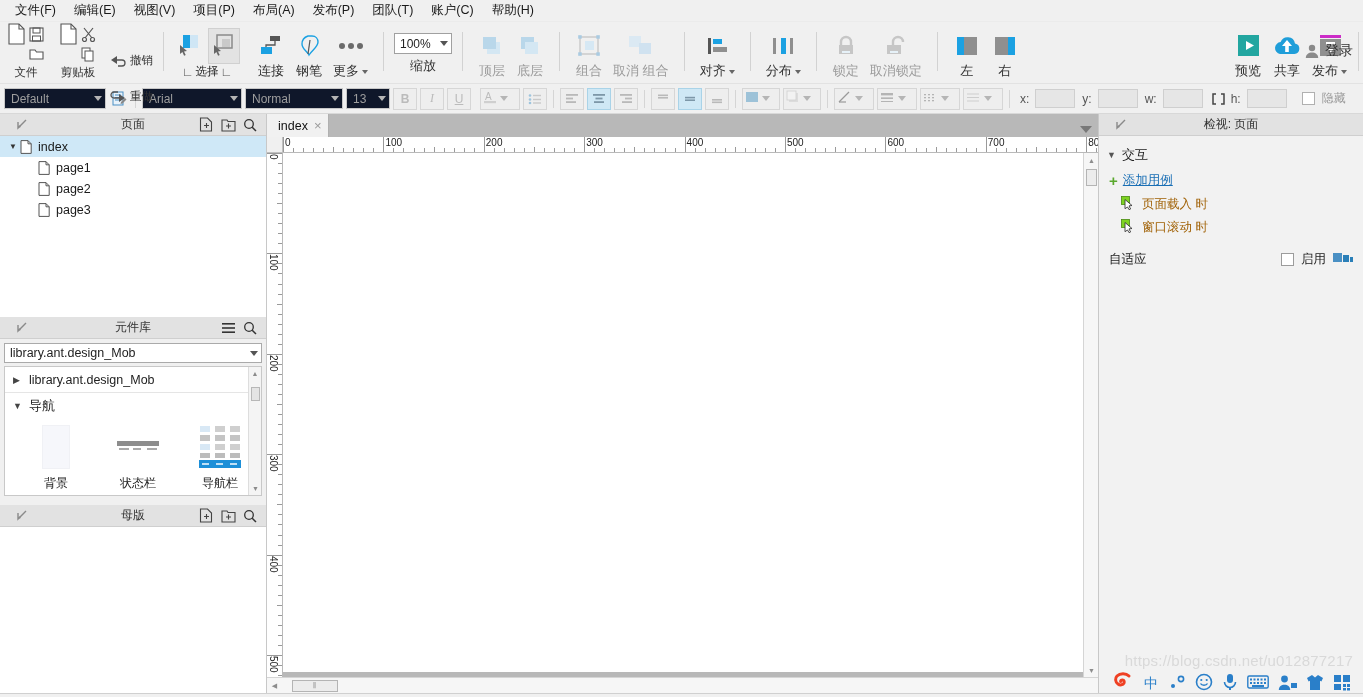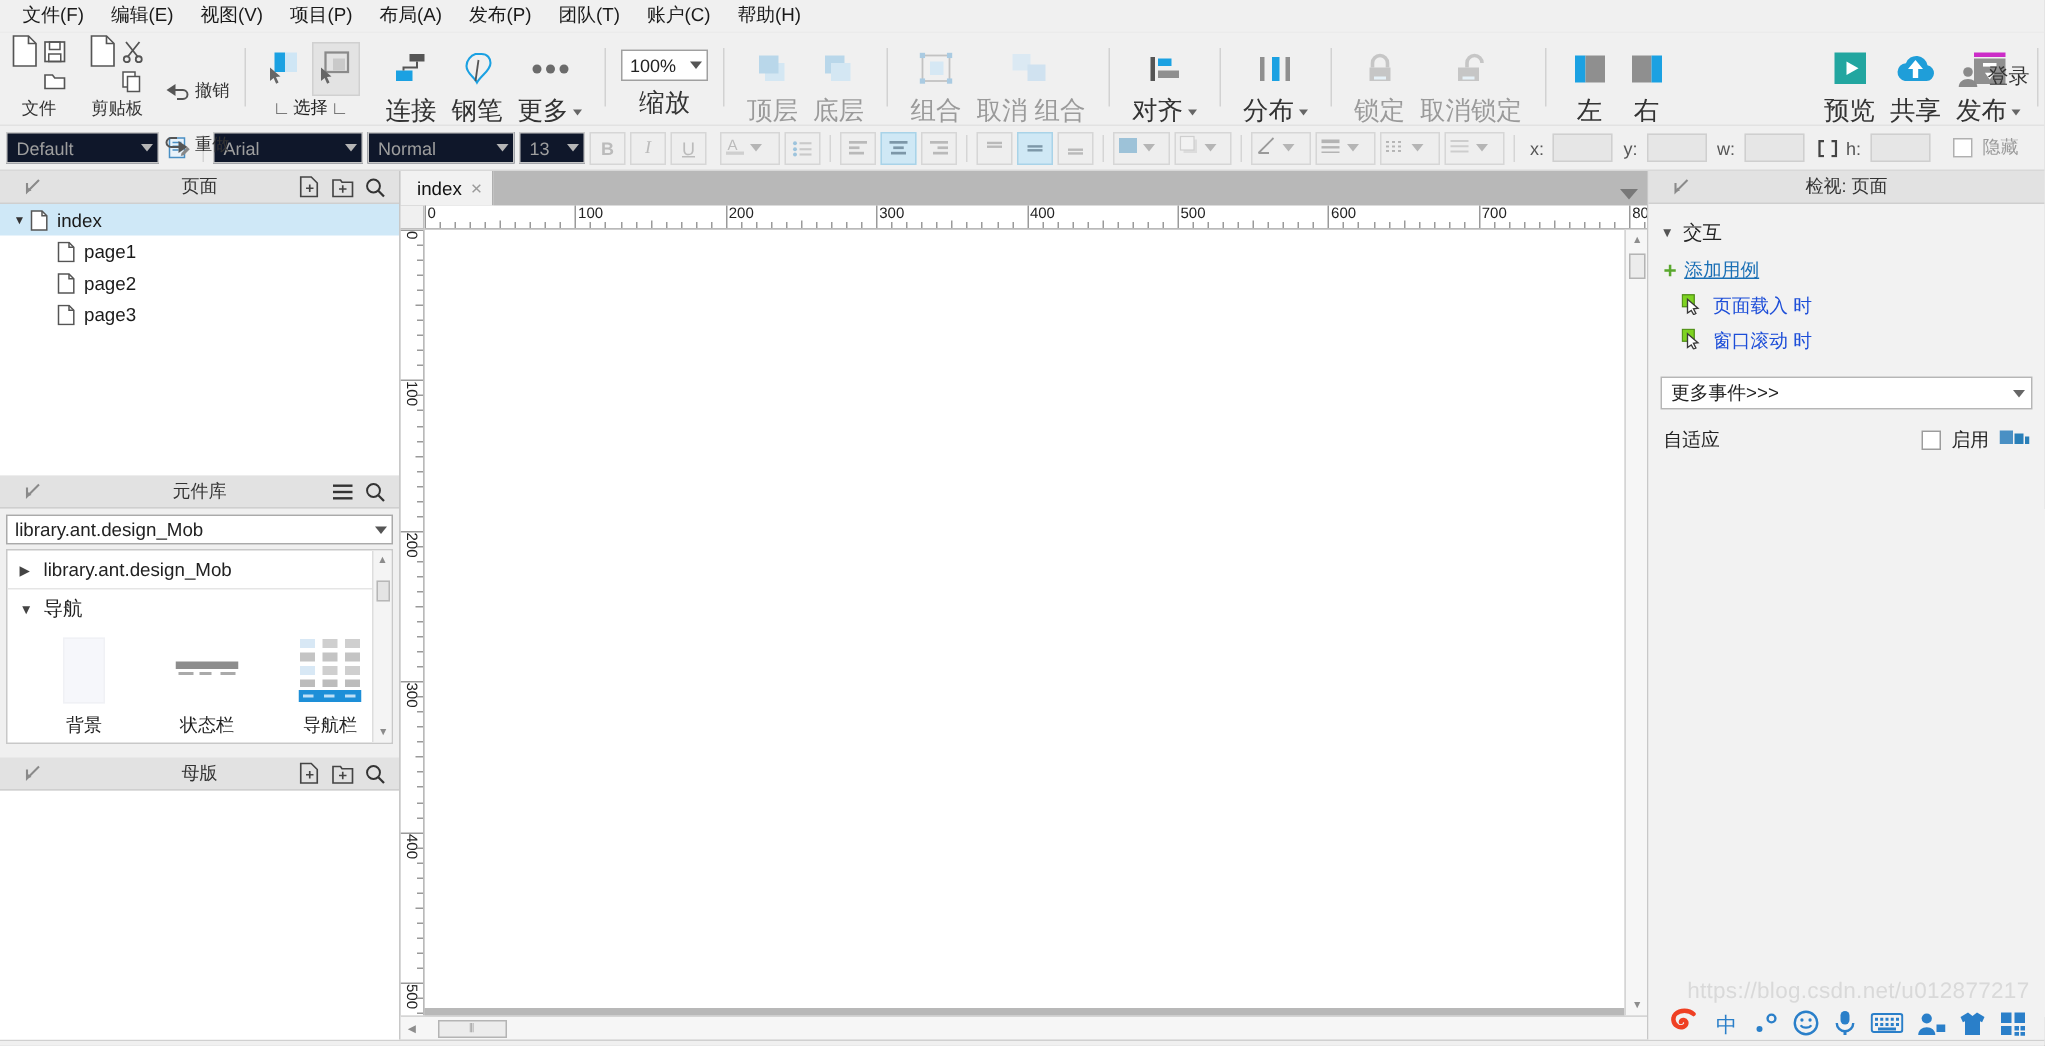--- a/index.html
+++ b/index.html
@@ -29,21 +29,21 @@
     border-bottom: 1px solid #e2e2e2; position: relative;
   }
   .tb-group { display: flex; align-items: flex-start; padding: 4px 6px 0 6px; position: relative; }
   .tb-sep { width: 1px; background: #d2d2d2; margin: 10px 4px 12px 4px; align-self: stretch; }
   .tb-btn {
     display: flex; flex-direction: column; align-items: center; justify-content: flex-start;
     min-width: 38px; padding: 2px 4px; cursor: default; border: 1px solid transparent;
   }
   .tb-btn.active { background: #e3e3e3; border-color: #d0d0d0; }
   .tb-ico { height: 30px; display: flex; align-items: center; justify-content: center; }
-  .tb-lbl { font-size: 17px; color: #333; margin-top: 1px; white-space: nowrap; }
+  .tb-lbl { font-size: 13px; color: #333; margin-top: 1px; white-space: nowrap; }
   .tb-lbl.dim { color: #9a9a9a; }
 
   
   .tb-pair { display: flex; flex-direction: column; align-items: center; padding: 3px 6px 0 6px; }
   .tb-pair-icons { display: flex; }
   .tb-pair-col { display: flex; flex-direction: column; gap: 2px; }
   .tb-mini { width: 20px; height: 18px; display: flex; align-items: center; justify-content: center; }
   .tb-pair-lbl { font-size: 11.5px; margin-top: 2px; color: #333; }
 
   .undo-row { display: flex; align-items: center; gap: 4px; height: 18px; margin-top: 21px; }
@@ -176,21 +176,21 @@
     flex: 1; display: flex; align-items: center; justify-content: center;
     font-size: 12.5px; background: #e2e2e2; color: #333; border-right: 1px solid #d0d0d0; cursor: default;
   }
   .insp-tab.active { background: #1ba1e2; color: #fff; }
   .insp-body { flex: 1; background: #f2f2f2; padding: 0; }
   .sec-title { display: flex; align-items: center; gap: 6px; padding: 10px 0 4px 8px; font-size: 13px; color: #222; }
   .sec-chev { font-size: 9px; color: #555; }
   .add-case { display: flex; align-items: center; gap: 5px; padding: 4px 0 4px 10px; }
   .plus { color: #5aa82e; font-size: 15px; font-weight: bold; line-height: 1; }
   .add-case a { color: #1a6fb5; text-decoration: underline; font-size: 12.5px; cursor: default; }
-  .evt-row { display: flex; align-items: center; gap: 7px; padding: 3px 0 3px 22px; font-size: 12.5px; color: #1d4ed8; }
+  .evt-row { display: flex; align-items: center; gap: 7px; padding: 3px 0 3px 22px; font-size: 12.5px; color: #a16207; }
   .more-evt {
     margin: 12px 8px 0 8px; height: 22px; background: #fff; border: 1px solid #b6b6b6;
     display: flex; align-items: center; justify-content: space-between; padding: 0 4px 0 6px; font-size: 12.5px;
   }
   .adaptive-row { display: flex; align-items: center; padding: 12px 10px 0 10px; }
   .adaptive-row .lbl { font-size: 12.5px; color: #222; }
   .adaptive-right { margin-left: auto; display: flex; align-items: center; gap: 7px; }
   .chk { width: 13px; height: 13px; background: #fff; border: 1px solid #9c9c9c; }
 
   
@@ -1113,24 +1113,20 @@
         </div>
         <div class="evt-row">
           <span>
             <svg width="14" height="14" viewBox="0 0 14 14">
                 <rect x="0.5" y="0.5" width="8" height="8" fill="#7ed321" stroke="#4a8a12" stroke-width="0.8"></rect>
                 <path d="M4 3.5l7 6-3 .4 1.6 3.1-1.5.7L6.5 11 4 12.7z" fill="#fff" stroke="#3a3a3a" stroke-width="0.9"></path>
               </svg>
           </span>
           <span>窗口滚动 时</span>
         </div>
-        <div class="more-evt">
-          <span>更多事件&gt;&gt;&gt;</span>
-          <span class="fb-caret" style="border-top-color:#666;"></span>
-        </div>
         <div class="adaptive-row">
           <span class="lbl">自适应</span>
           <span class="adaptive-right">
             <span class="chk"></span>
             <span class="lbl">启用</span>
             <span>
               <svg width="20" height="14" viewBox="0 0 20 14">
                   <rect x="0" y="2" width="9" height="9" fill="#4a90c4"></rect>
                   <rect x="10" y="4" width="6" height="7" fill="#2a7fb8"></rect>
                   <rect x="17" y="6" width="3" height="5" fill="#2a7fb8"></rect>

